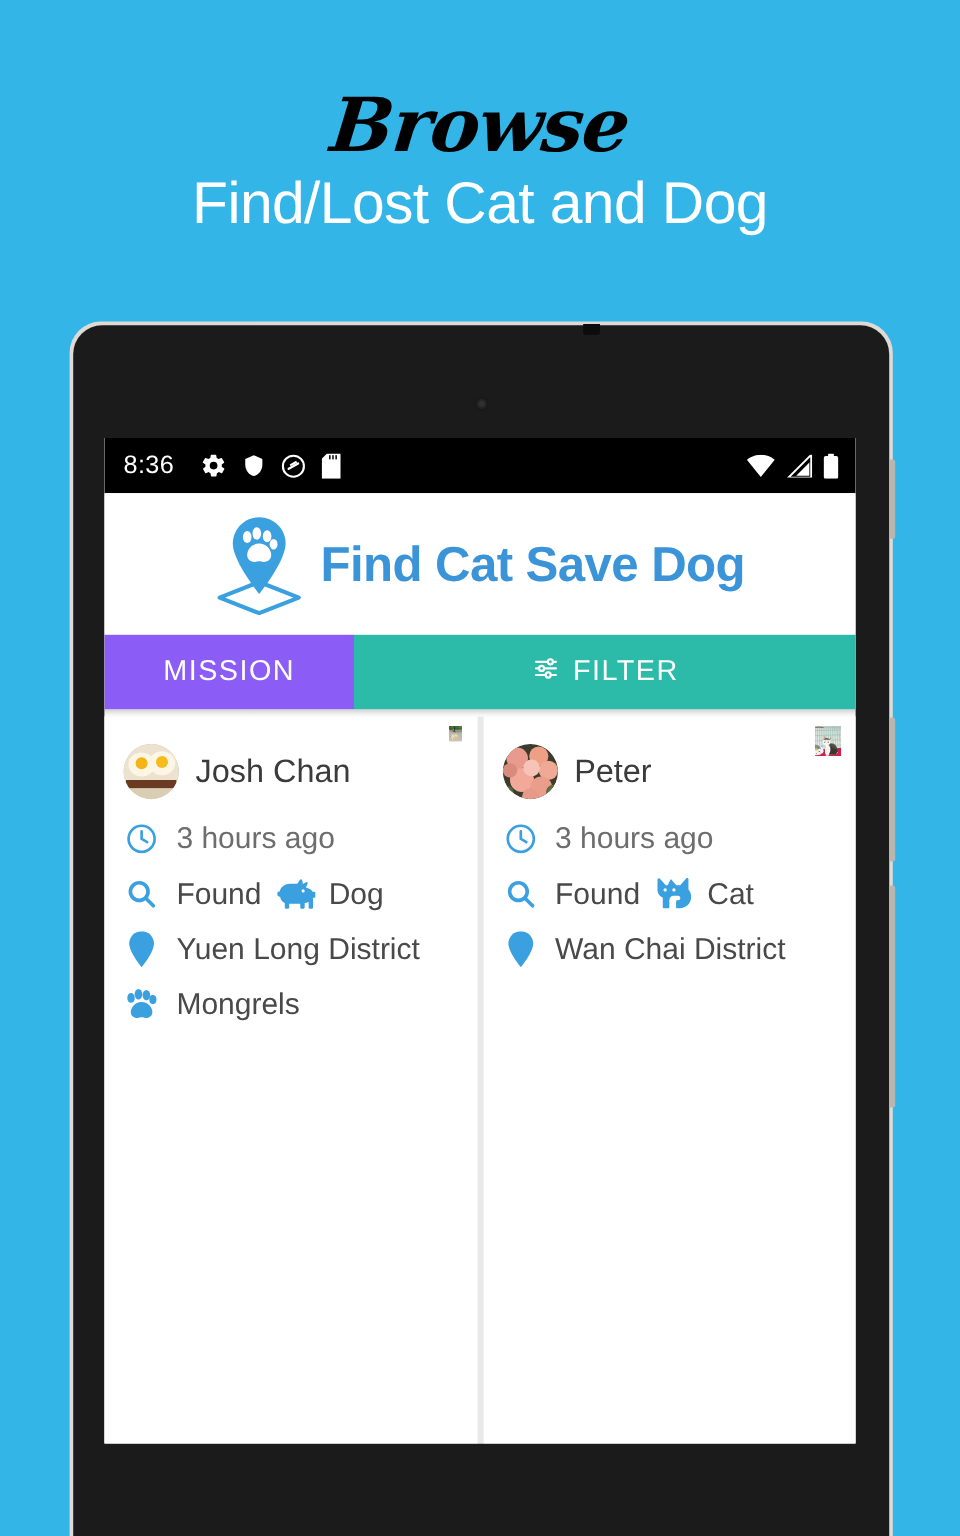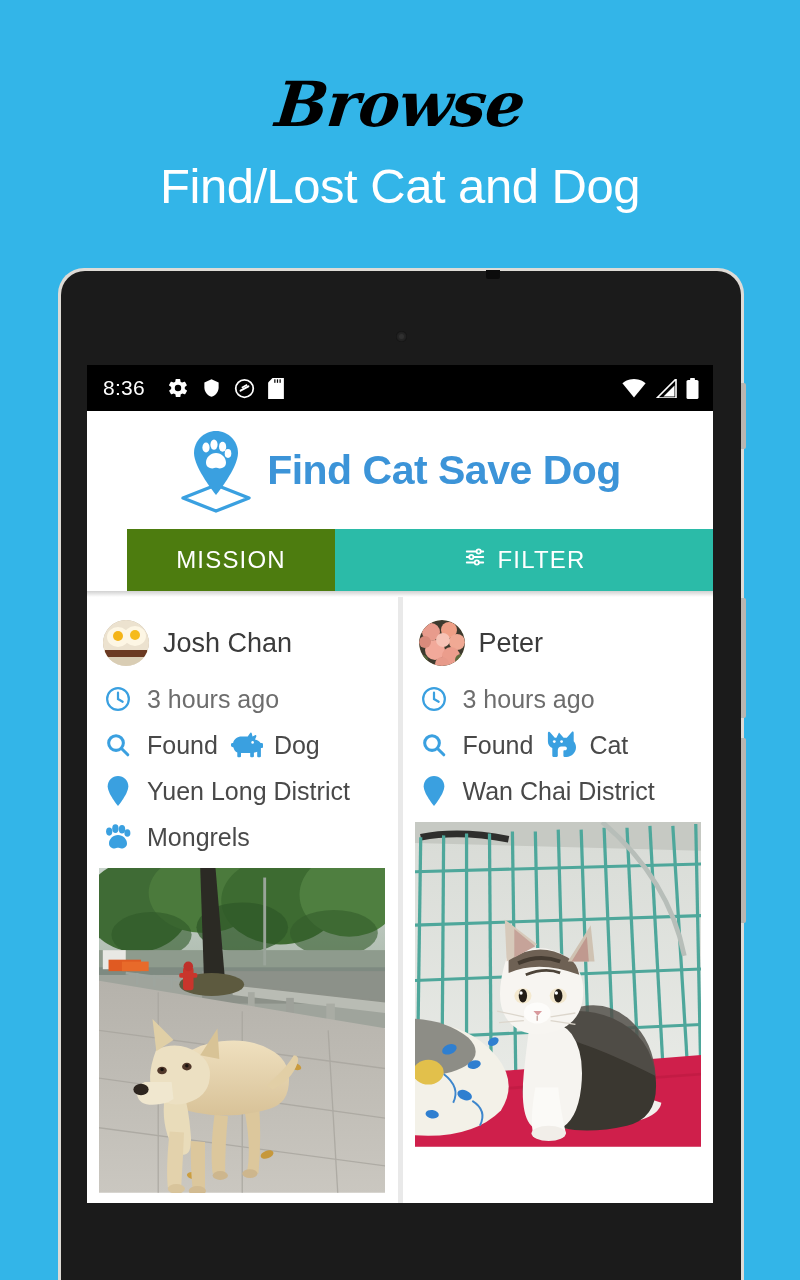--- a/index.html
+++ b/index.html
@@ -14,21 +14,21 @@
   .promo { position:absolute; left:0; top:0; width:800px; text-align:center; }
   .promo-title {
     margin-top:74px;
     font-family:"DejaVu Serif", serif;
     font-style:italic; font-weight:bold;
     font-size:62px; line-height:62px;
     color:#000; letter-spacing:-1px;
     transform:skewX(-6deg);
   }
   .promo-sub {
-    margin-top:22px;
+    margin-top:6px;
     font-size:49px; line-height:56px;
     color:#ffffff; font-weight:400; letter-spacing:-0.5px;
   }
 
   
   .device {
     position:absolute; left:58px; top:268px;
     width:686px; height:1252px;
     background:#dedbd6;
     border-radius:26px 26px 0 0;
@@ -90,32 +90,32 @@
     white-space:nowrap;
     text-align:right;
   }
 
   
   .tabs { display:flex; height:62px; }
   .tab {
     flex:0 0 208px; display:flex; align-items:center; justify-content:center;
     color:#fff; font-size:24px; letter-spacing:1.2px; font-weight:400;
   }
-  .tab.mission { background:#4d7c0f;margin-left:40px; }
+  .tab.mission { background:#8b5cf6; }
   .tab.filter  { background:#2bbba8; flex:1 1 auto; gap:9px; }
   .tab-shadow {
     height:6px;
     background:linear-gradient(to bottom, rgba(0,0,0,.18), rgba(0,0,0,0));
   }
 
   
   .cards { display:flex; background:#e9e9e9; height:calc(838px - 46px - 118px - 62px - 6px); }
   .card {
     flex:1 1 50%; background:#ffffff; overflow:hidden;
-    display:flex; flex-direction:column;
+    display:flex; flex-direction:row;
   }
   .card.left  { margin-right:5px; }
   .card-body { padding:17px 0 0 0; }
   .row {
     display:flex; align-items:center; gap:14px;
     padding:0 12px 0 16px; height:46px;
   }
   .row.author { height:58px; margin-bottom:4px; }
   .avatar {
     width:46px; height:46px; border-radius:50%; flex:none; overflow:hidden;

